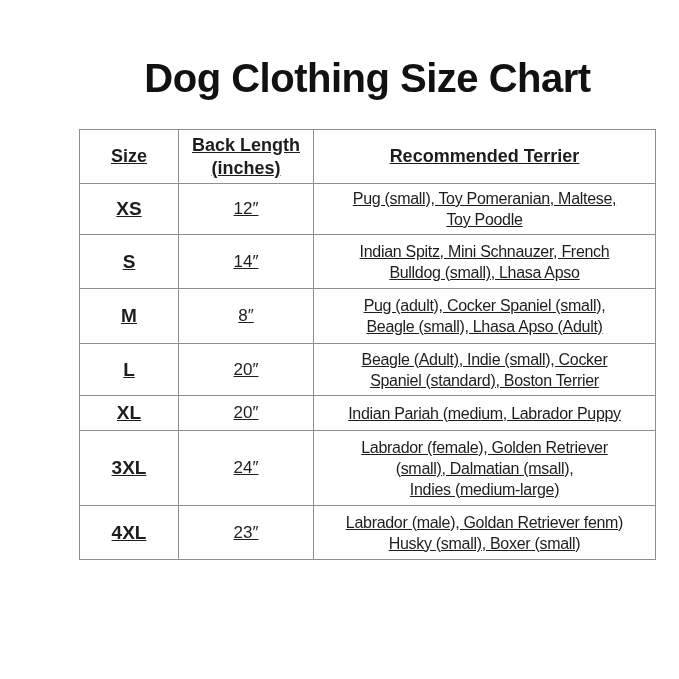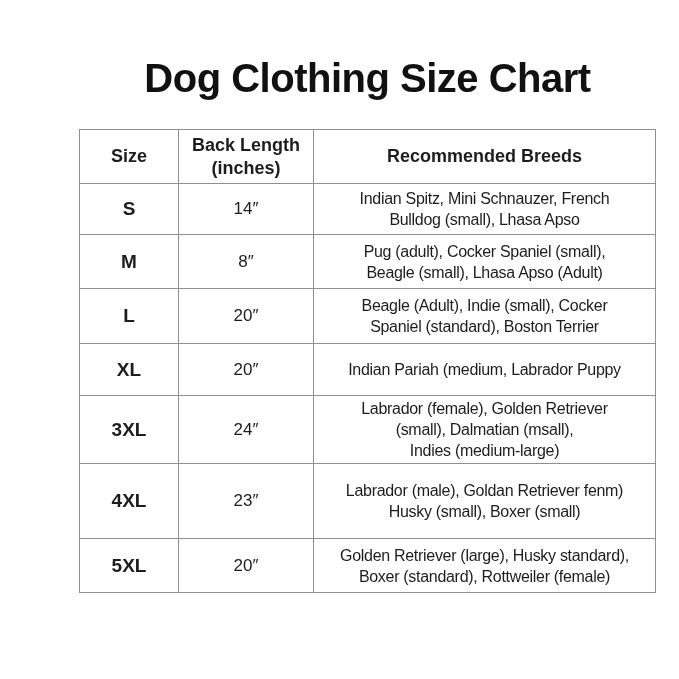--- a/index.html
+++ b/index.html
@@ -25,20 +25,21 @@
     font-weight: 700;
     line-height: 1.2;
     letter-spacing: -0.5px;
     color: #111111;
   }
   table.size-chart {
     border-collapse: collapse;
     width: 576px;
     margin: 27px auto 0 auto;
     table-layout: fixed;
+    text-decoration: underline;
   }
   table.size-chart col.col-size   { width: 99px;  }
   table.size-chart col.col-length { width: 135px; }
   table.size-chart col.col-breeds { width: 342px; }
   table.size-chart th,
   table.size-chart td {
     border: 1px solid #8f8f8f;
     text-align: center;
     vertical-align: middle;
     padding: 2px 6px;
@@ -88,24 +89,30 @@
     <colgroup>
       <col class="col-size">
       <col class="col-length">
       <col class="col-breeds">
     </colgroup>
     <thead>
       <tr>
         <th>Size</th>
         <th>Back Length
 (inches)</th>
-        <th>Recommended Breeds</th>
+        <th>Recommended Terrier</th>
       </tr>
     </thead>
     <tbody>
+      <tr>
+        <td class="size-cell">XS</td>
+        <td class="length-cell">12″</td>
+        <td class="breeds-cell">Pug (small), Toy Pomeranian, Maltese,
+Toy Poodle</td>
+      </tr>
       <tr>
         <td class="size-cell">S</td>
         <td class="length-cell">14″</td>
         <td class="breeds-cell">Indian Spitz, Mini Schnauzer, French
 Bulldog (small), Lhasa Apso</td>
       </tr>
       <tr>
         <td class="size-cell">M</td>
         <td class="length-cell">8″</td>
         <td class="breeds-cell">Pug (adult), Cocker Spaniel (small),
@@ -128,22 +135,16 @@
         <td class="breeds-cell">Labrador (female), Golden Retriever
 (small), Dalmatian (msall),
 Indies (medium-large)</td>
       </tr>
       <tr>
         <td class="size-cell">4XL</td>
         <td class="length-cell">23″</td>
         <td class="breeds-cell">Labrador (male), Goldan Retriever fenm)
 Husky (small), Boxer (small)</td>
       </tr>
-      <tr>
-        <td class="size-cell">5XL</td>
-        <td class="length-cell">20″</td>
-        <td class="breeds-cell">Golden Retriever (large), Husky standard),
-Boxer (standard), Rottweiler (female)</td>
-      </tr>
     </tbody>
   </table>
 
 </div>
 
 </body></html>

